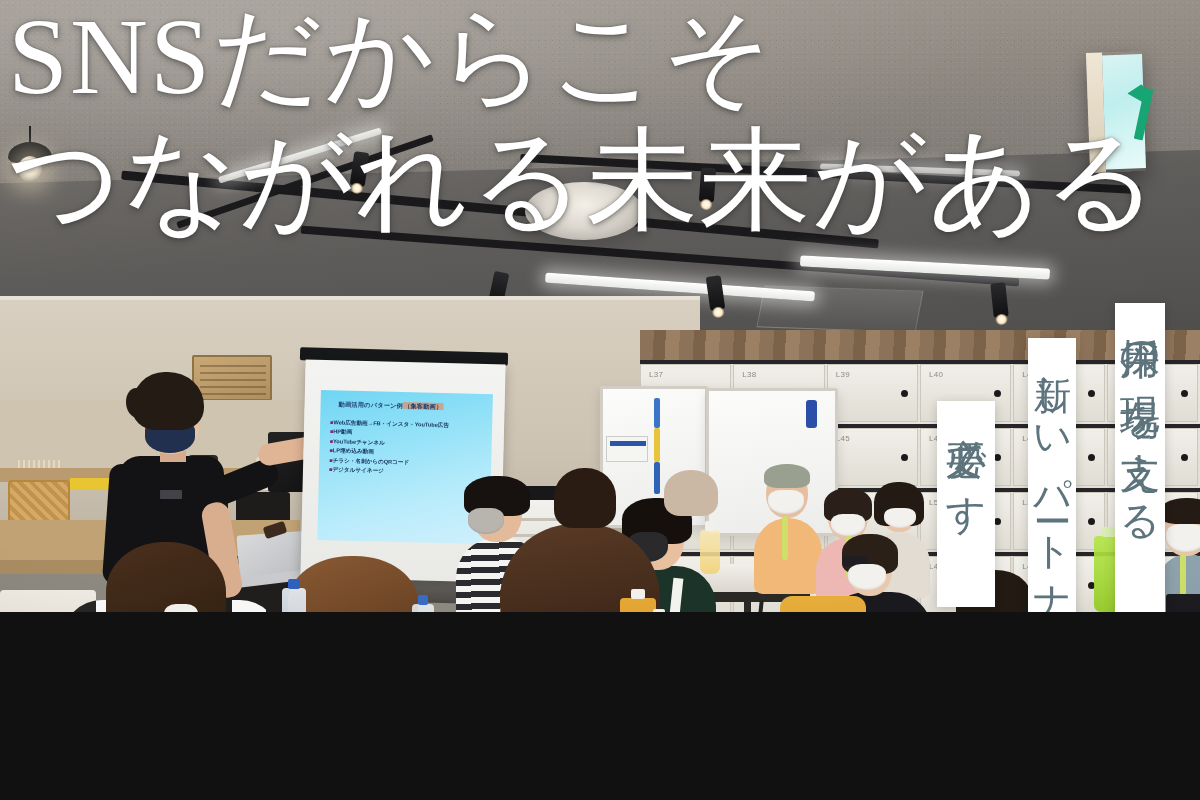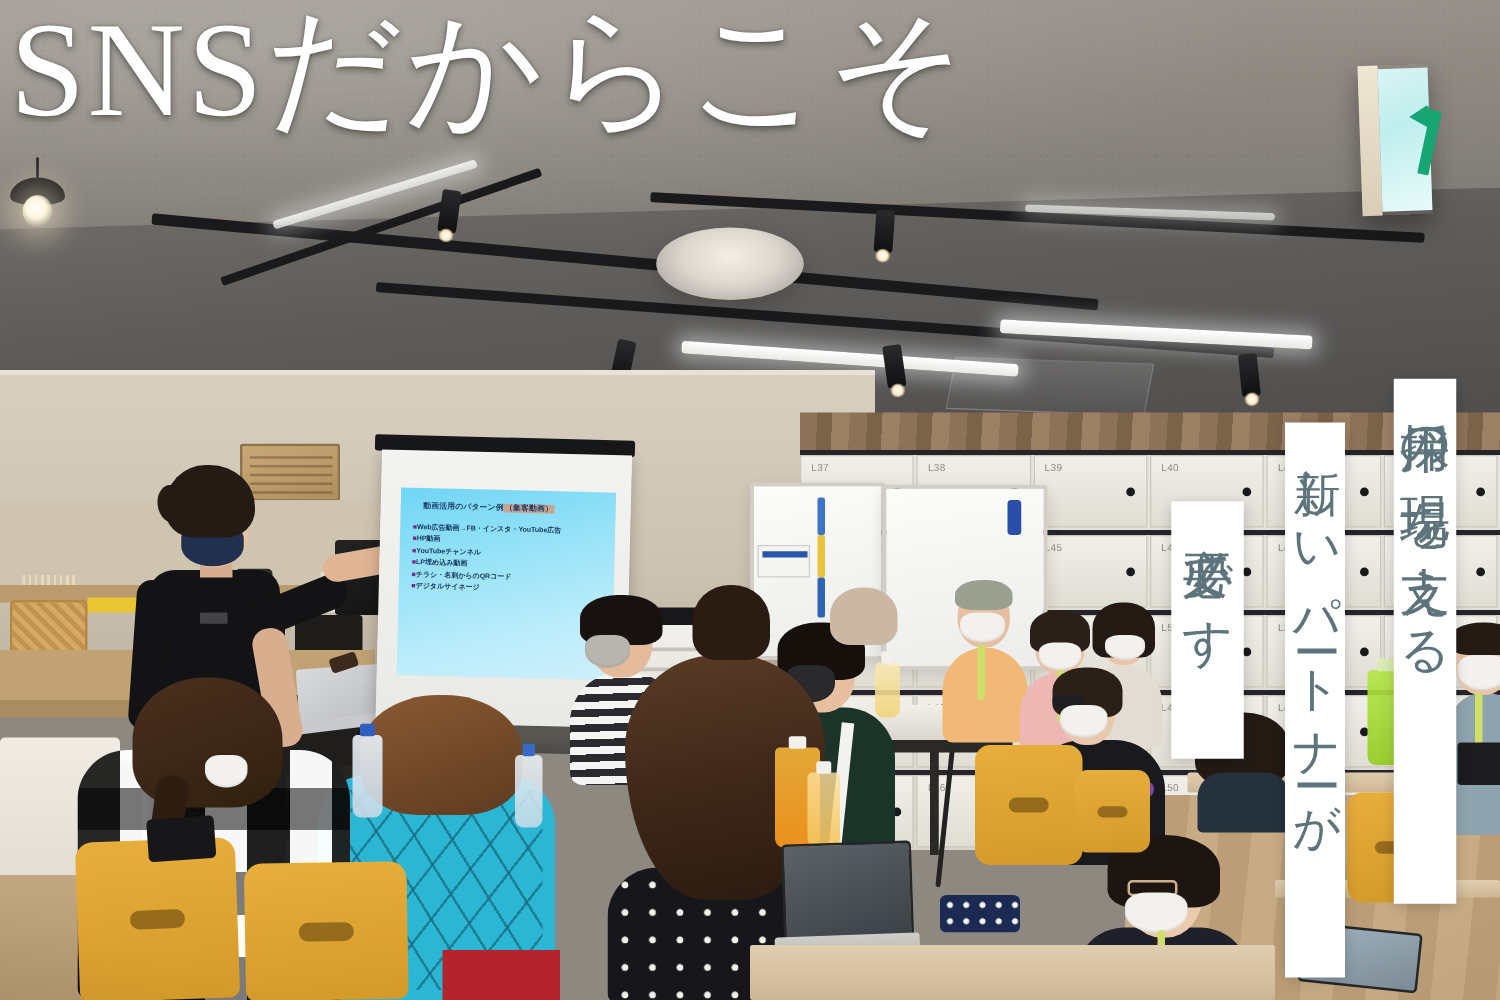--- a/index.html
+++ b/index.html
@@ -1,19 +1,19 @@
 <!DOCTYPE html>
 <html lang="ja"><head>
 <meta charset="utf-8">
 <title>SNSだからこそ つながれる未来がある</title>
 <style>
   html,body{margin:0;padding:0;background:#111;}
   *{box-sizing:border-box;}
   #stage{
-    position:relative;width:1200px;height:800px;overflow:hidden;
+    position:relative;width:1200px;height:612px;overflow:hidden;
     font-family:"Liberation Sans","DejaVu Sans",sans-serif;
     background:#8d8880;
   }
 
   
   .photo{position:absolute;inset:0;overflow:hidden;}
 
   
   .ceiling{
     position:absolute;left:0;top:0;width:1200px;height:330px;
@@ -671,20 +671,21 @@
     <div style="position:absolute;left:752px;top:716px;width:64px;height:30px;border-radius:5px;
        background:radial-gradient(circle at 8px 8px,#f4f4f2 2.2px,rgba(0,0,0,0) 2.6px) 0 0/13px 13px,#1b2a52"></div>
     <div style="position:absolute;left:118px;top:654px;width:54px;height:34px;background:#171719;border-radius:4px;transform:rotate(-4deg)"></div>
     <div class="tbl t3"></div>
 
     <div class="vignette"></div>
   </div>
 
   <div class="headline">
     <span class="l1">SNSだからこそ</span>
+    <span class="l2">つながれる未来がある</span>
   </div>
 
   <div class="vbox" id="vbox-saiyou">
     <span>採用の現場を支える</span>
   </div>
   <div class="vbox" id="vbox-partner">
     <span>新しいパートナーが</span>
   </div>
   <div class="vbox" id="vbox-hitsuyou">
     <span>必要です</span>

